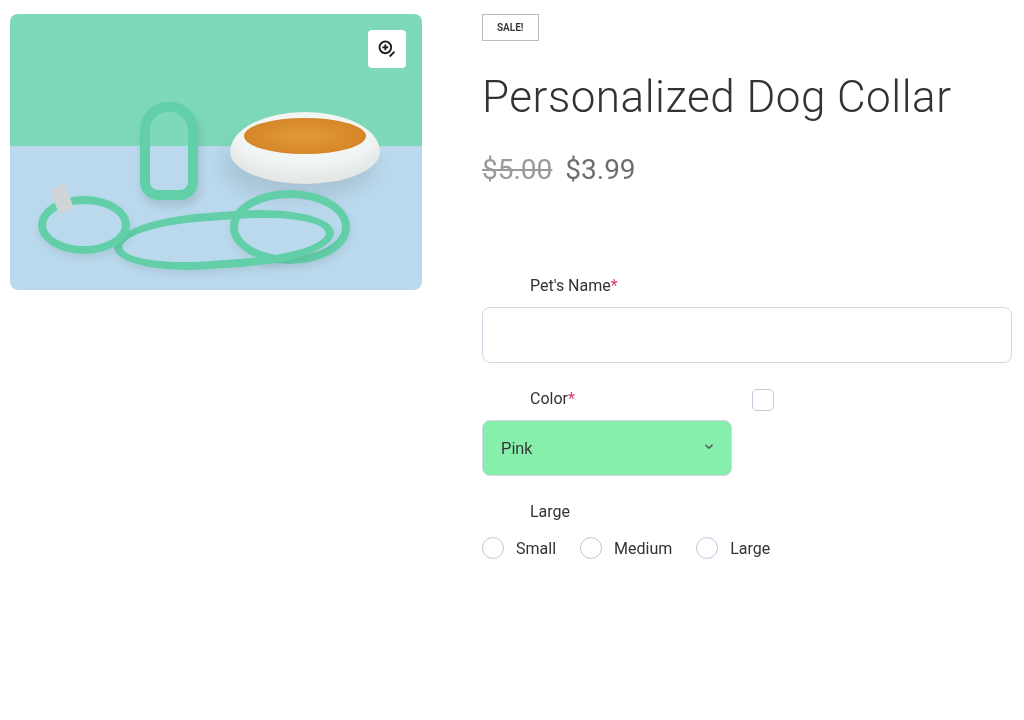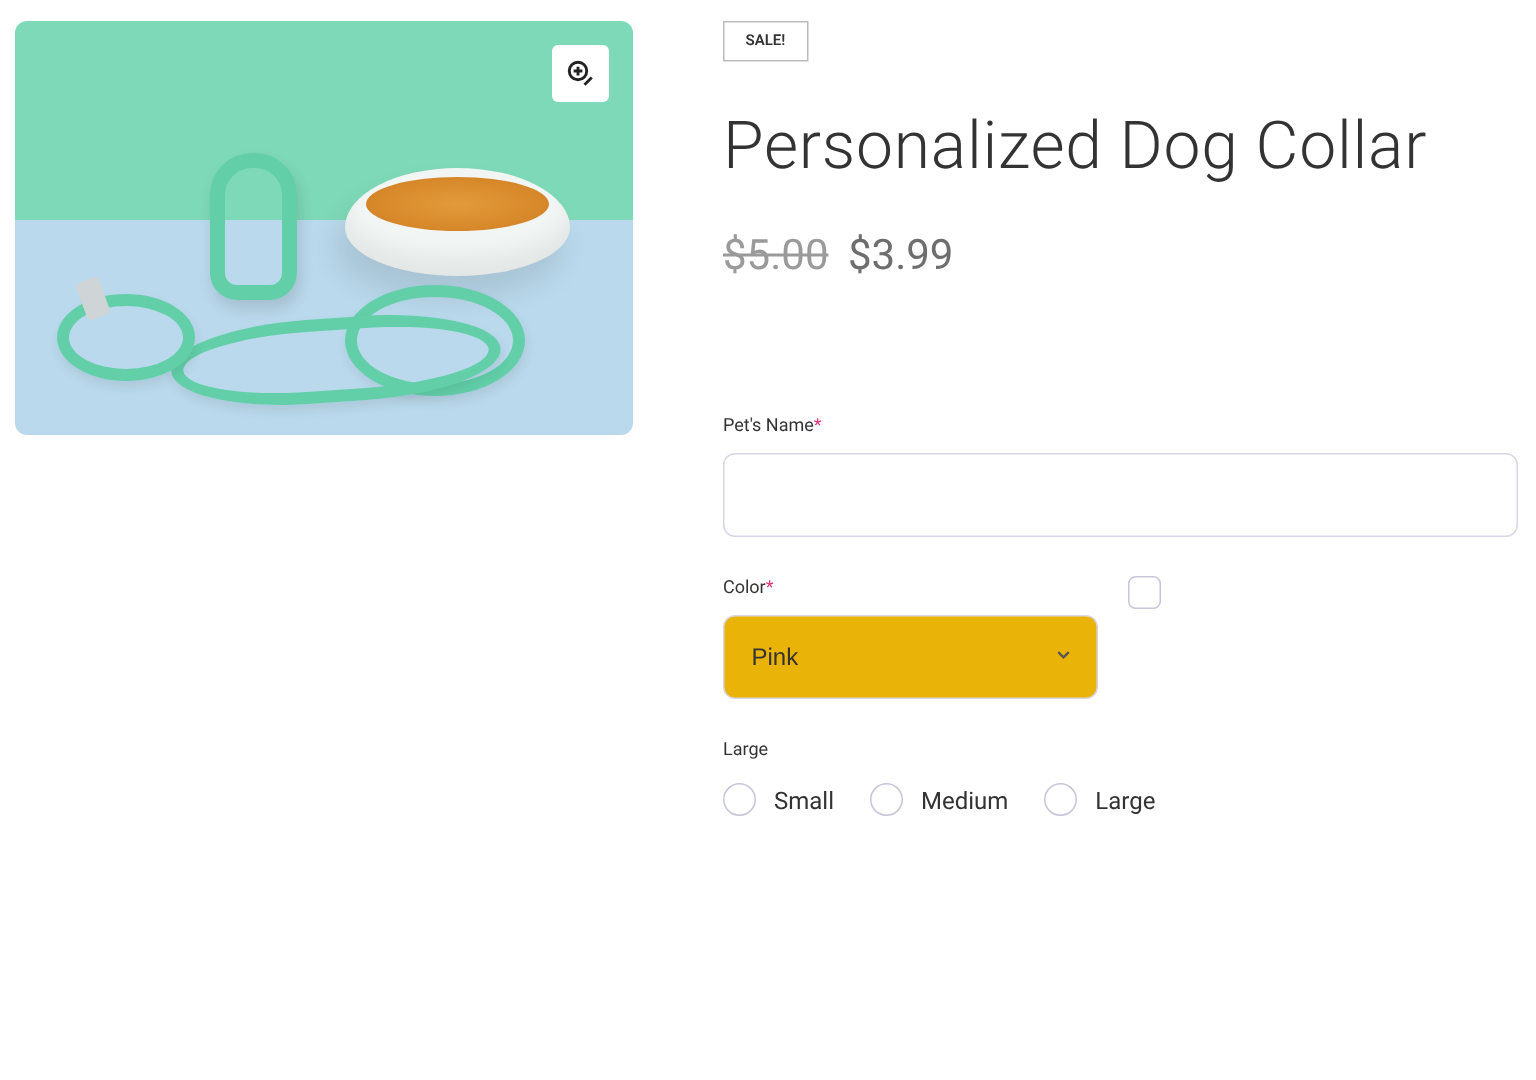--- a/index.html
+++ b/index.html
@@ -127,23 +127,24 @@
     .price-old {
       text-decoration: line-through;
       color: #9a9a9a;
       margin-right: 6px;
     }
     .price-new { color: #6e6e6e; }
 
     .field-row { margin-bottom: 26px; }
     .field-label {
       display: block;
-      font-size: 12px;
+      font-size: 16px;
       color: #333;
       margin-bottom: 12px;
+      margin-left: 48px;
     }
     .req { color: #e0337d; }
     .text-input {
       width: 100%;
       height: 56px;
       border: 1px solid #d9d5e6;
       border-radius: 8px;
       padding: 0 16px;
       font-size: 16px;
       background: #fff;
@@ -163,21 +164,21 @@
       padding-top: 0;
     }
     .select-wrap { position: relative; }
     .select-input {
       width: 100%;
       height: 56px;
       border: 1px solid #d9d5e6;
       border-radius: 8px;
       padding: 0 40px 0 18px;
       font-size: 16px;
-      background: #eab308;
+      background: #86efac;
       appearance: none;
       -webkit-appearance: none;
       cursor: pointer;
       color: #333;
     }
     .select-caret {
       position: absolute;
       right: 16px;
       top: 50%;
       transform: translateY(-50%);

